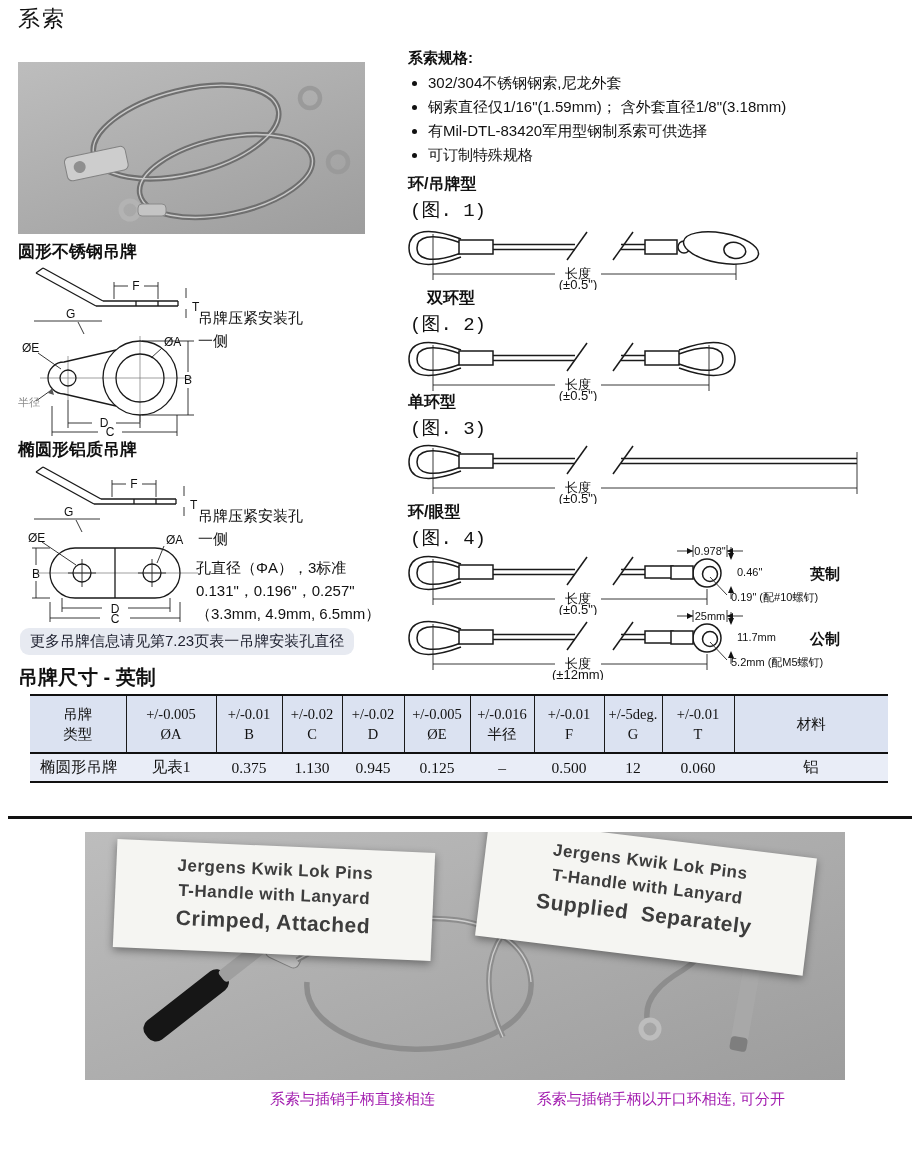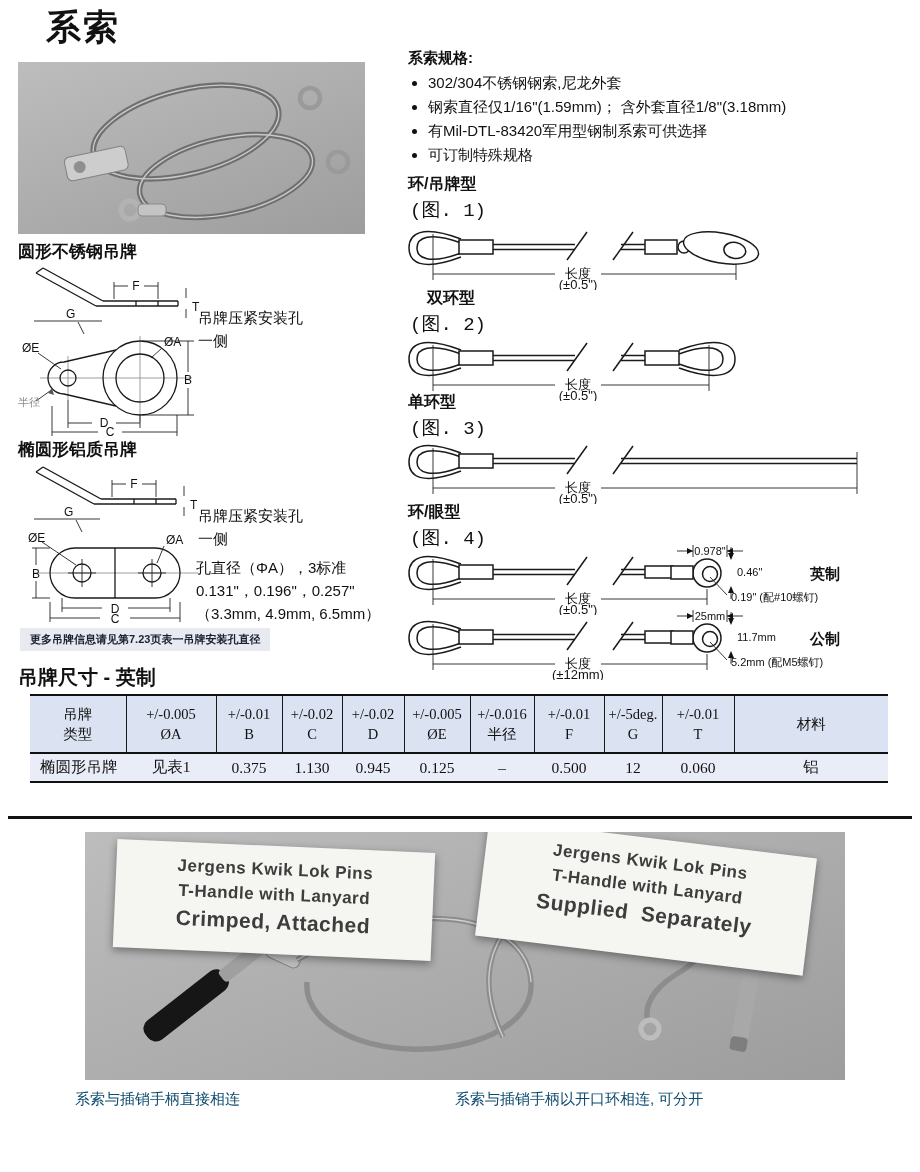--- a/index.html
+++ b/index.html
@@ -2,50 +2,50 @@
 <html style="--table-header-bg: #dbe2f1; --table-alt-row-bg: #e9edf7; --note-bg: #e7eaf1; --photo-bg: #a9a9a9;"><head>
 <meta charset="utf-8">
 <style>
   html,body { margin:0; padding:0; }
   body {
     width:920px; height:1172px; position:relative; background:#ffffff;
     font-family:"Liberation Sans","DejaVu Sans",sans-serif; color:#111;
     overflow:hidden;
   }
   .abs { position:absolute; }
-  .page-title { font-size:35px; font-weight:bold; letter-spacing:2px;margin-left:28px; }
+  .page-title { font-size:22px; font-weight:normal; letter-spacing:2px; }
   .sec-h { font-size:16px; font-weight:bold; }
   .sec-h2 { font-size:17px; font-weight:bold; }
   .fig-num { font-size:19px;font-family:Liberation Mono, monospace; }
   .txt { font-size:15px; line-height:23px; }
   .specs-list { margin:3px 0 0 20px; padding:0; font-size:15px; line-height:24px; }
   .specs-list li { list-style:disc; }
   .note-chip {
-    background:var(--note-bg,#e7eaf1); color:#1c1f2e; font-size:11px; font-weight:bold;
-    padding:4px 10px; display:inline-block;
+    background:var(--note-bg,#e7eaf1); color:#1c1f2e; font-size:15px; font-weight:normal;
+    padding:4px 10px; display:inline-block;border-radius:9px;
   }
   .table-title { font-size:20px; font-weight:bold; }
   .dims-table { border-collapse:collapse; table-layout:fixed; width:858px;
     border-top:2.5px solid #111; border-bottom:2.5px solid #111;font-family:Liberation Serif, serif; }
   .dims-table thead { border-bottom:2.5px solid #111; }
   .dims-table thead th { background:var(--table-header-bg,#dbe2f1); border-right:1.4px solid #1a1a1a;
     font-weight:normal; font-size:14.5px; padding:8px 2px; }
   .dims-table thead th:last-child { border-right:none; }
   .dims-table thead th div { line-height:20px; text-align:center; }
   .dims-table td { text-align:center; padding:3px 2px; font-size:15.5px; }
   .dims-table td:first-child { text-align:left; padding-left:10px; }
   .dims-table tbody tr.alt { background:var(--table-alt-row-bg,#e9edf7); }
   .hrule { background:#111; height:2.5px; }
   .photo { background:linear-gradient(160deg,#bdbdbd,#9d9d9d); overflow:hidden; }
   .card { position:absolute; background:#f5f5f2; box-shadow:0 3px 8px rgba(0,0,0,.4); text-align:center; color:#3d3d3d; }
   .card div { white-space:pre; }
   .card .c1 { font-size:17px; font-weight:bold; margin-top:14px; letter-spacing:.5px; }
   .card .c2 { font-size:17px; font-weight:bold; margin-top:5px; letter-spacing:.5px; }
   .card .c3 { font-size:21px; font-weight:bold; margin-top:5px; letter-spacing:.5px; }
-  .caption { font-size:15px; text-align:left; color:#0c4a6e; }
+  .caption { font-size:15px; text-align:right; color:#a21caf; }
   svg { pointer-events:none; }
   svg text { font-family:"Liberation Sans","DejaVu Sans",sans-serif; fill:#111; }
   svg .ln { stroke:#1a1a1a; stroke-width:1.5; fill:none; }
   svg .ln2 { stroke:#1a1a1a; stroke-width:1.3; fill:none; }
   svg .thin { stroke:#222; stroke-width:0.9; fill:none; }
   svg .cl { stroke:#777; stroke-width:0.7; fill:none; }
   svg .lbl { font-size:12px; }
   svg .dim { font-size:13px; }
   svg .sm { font-size:11px; }
   svg .sys { font-size:15px; font-weight:bold; }

